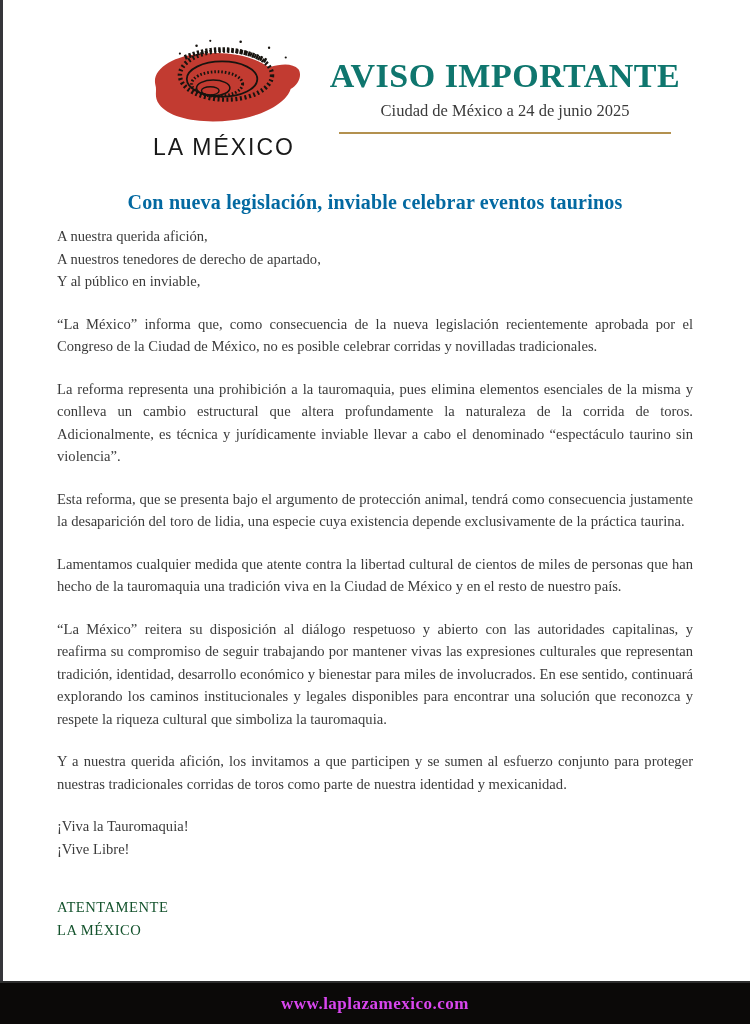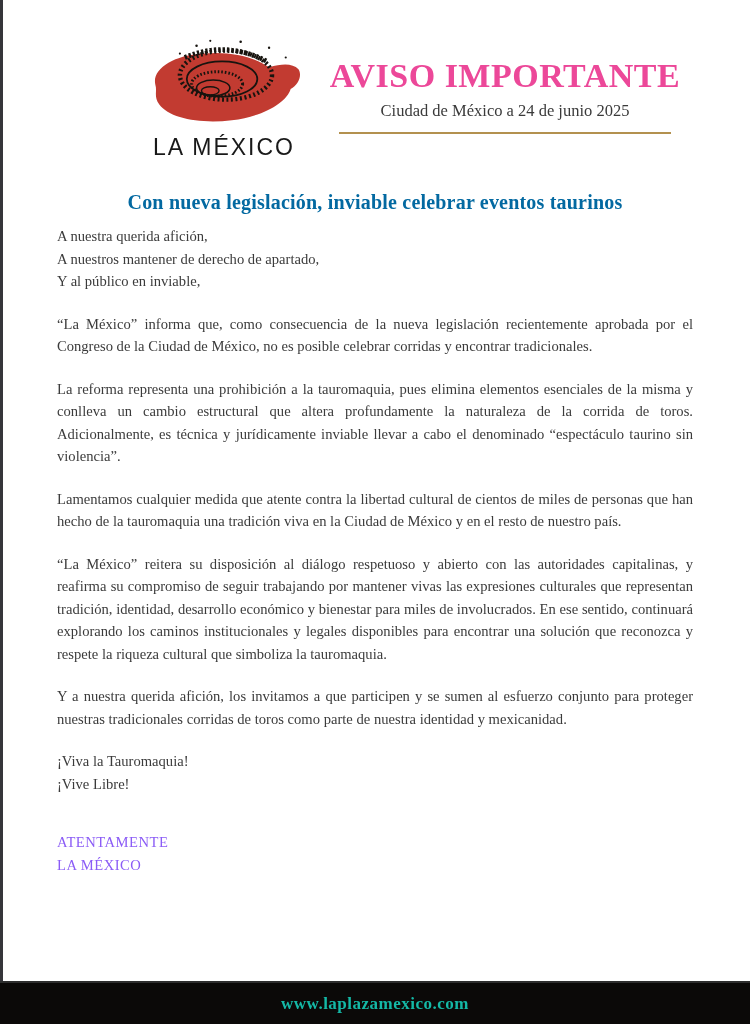--- a/index.html
+++ b/index.html
@@ -47,21 +47,21 @@
   
   .letter {
     padding: 0 57px; margin-top: 11px;
     font-size: 14.6px; line-height: 22.5px;
   }
   .salutation p { margin: 0; }
   .para { margin: 20px 0 0 0; text-align: justify; }
   .slogans { margin-top: 20px; }
   .slogans p { margin: 0; }
   .closing { margin-top: 36px; }
-  .closing p { margin: 0; color: #8b5cf6; letter-spacing: 0.5px; }
+  .closing p { margin: 0; color: #14532d; letter-spacing: 0.5px; }
   
   .footer {
     position: absolute; left: 0; bottom: 0;
     width: 100%; height: 41px;
     border-top: 2px solid #2e2e2e;
     display: flex; align-items: center; justify-content: center;
     z-index: 2;
   }
   .footer-url {
     font-weight: bold; font-size: 17px; letter-spacing: 0.5px;
@@ -90,47 +90,48 @@
         <circle cx="97" cy="8" r="1.3"></circle>
         <circle cx="126" cy="14" r="1.2"></circle>
         <circle cx="143" cy="24" r="1.1"></circle>
         <circle cx="35" cy="20" r="1.1"></circle>
       </g>
     </svg>
     <div class="brand">LA MÉXICO</div>
   </div>
 
   <div class="header-right">
-    <div class="notice-title" style="color: #ec4899;">AVISO IMPORTANTE</div>
+    <div class="notice-title" style="color: #0f766e;">AVISO IMPORTANTE</div>
     <div class="notice-date">Ciudad de México a 24 de junio 2025</div>
     <div class="divider" style="background: rgb(179, 145, 79);"></div>
   </div>
 </div>
 
 <div class="headline">Con nueva legislación, inviable celebrar eventos taurinos</div>
 
 <div class="letter">
   <div class="salutation">
     <p>A nuestra querida afición,</p>
-    <p>A nuestros mantener de derecho de apartado,</p>
+    <p>A nuestros tenedores de derecho de apartado,</p>
     <p>Y al público en inviable,</p>
   </div>
 
-  <p class="para">“La México” informa que, como consecuencia de la nueva legislación recientemente aprobada por el Congreso de la Ciudad de México, no es posible celebrar corridas y encontrar tradicionales.</p>
+  <p class="para">“La México” informa que, como consecuencia de la nueva legislación recientemente aprobada por el Congreso de la Ciudad de México, no es posible celebrar corridas y novilladas tradicionales.</p>
   <p class="para">La reforma representa una prohibición a la tauromaquia, pues elimina elementos esenciales de la misma y conlleva un cambio estructural que altera profundamente la naturaleza de la corrida de toros. Adicionalmente, es técnica y jurídicamente inviable llevar a cabo el denominado “espectáculo taurino sin violencia”.</p>
+  <p class="para">Esta reforma, que se presenta bajo el argumento de protección animal, tendrá como consecuencia justamente la desaparición del toro de lidia, una especie cuya existencia depende exclusivamente de la práctica taurina.</p>
   <p class="para">Lamentamos cualquier medida que atente contra la libertad cultural de cientos de miles de personas que han hecho de la tauromaquia una tradición viva en la Ciudad de México y en el resto de nuestro país.</p>
   <p class="para">“La México” reitera su disposición al diálogo respetuoso y abierto con las autoridades capitalinas, y reafirma su compromiso de seguir trabajando por mantener vivas las expresiones culturales que representan tradición, identidad, desarrollo económico y bienestar para miles de involucrados. En ese sentido, continuará explorando los caminos institucionales y legales disponibles para encontrar una solución que reconozca y respete la riqueza cultural que simboliza la tauromaquia.</p>
   <p class="para">Y a nuestra querida afición, los invitamos a que participen y se sumen al esfuerzo conjunto para proteger nuestras tradicionales corridas de toros como parte de nuestra identidad y mexicanidad.</p>
 
   <div class="slogans">
     <p>¡Viva la Tauromaquia!</p>
     <p>¡Vive Libre!</p>
   </div>
 
   <div class="closing">
     <p>ATENTAMENTE</p>
     <p>LA MÉXICO</p>
   </div>
 </div>
 
 <div class="footer" style="background: rgb(11, 9, 8);">
-  <span class="footer-url" style="color: #14b8a6;">www.laplazamexico.com</span>
+  <span class="footer-url" style="color: #d946ef;">www.laplazamexico.com</span>
 </div>
 
 </body></html>

